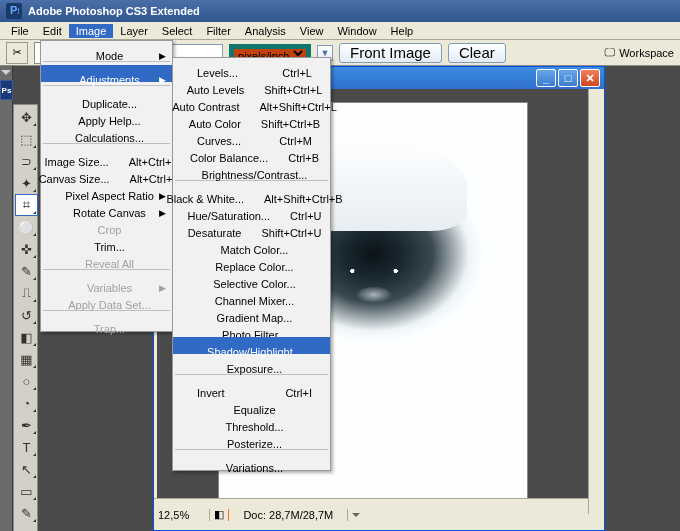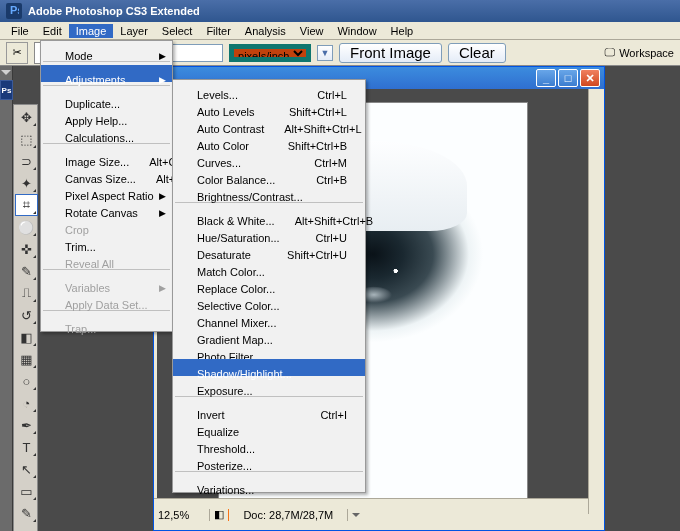--- a/index.html
+++ b/index.html
@@ -37,28 +37,28 @@
 .photo { width:310px; height:400px; background:radial-gradient(ellipse 200px 160px at 50% 38%, #0a1218 0%, #1a2830 15%, #3a4a52 30%, #eef4f6 48%, #fcfeff 55%), linear-gradient(to bottom, #dfe8ec 0%, #b8c4ca 35%, #6a7a82 55%, #3a4850 68%, #4a5a62 80%, #6a7a82 100%); position:relative; border:1px solid #888;}
 .photo::before { content:""; position:absolute; top:38px; left:62px; width:186px; height:90px; background:linear-gradient(#fdfeff,#e8eef2); border-radius:50% 50% 20% 20%; }
 .photo::after { content:""; position:absolute; top:145px; left:110px; width:90px; height:60px; background:radial-gradient(circle 5px at 26% 38%, #fff 0%, #fff 40%, transparent 45%), radial-gradient(circle 5px at 74% 38%, #fff 0%, #fff 40%, transparent 45%), radial-gradient(ellipse 30px 14px at 50% 78%, #a8b4ba 0%, #4a5860 50%, transparent 60%); }
 .statbar { position:absolute; bottom:0; left:0; right:16px; height:32px; background:#ece9d8; border-top:1px solid #aca899; display:flex; align-items:center; font-size:10px; }
 .statbar .zoom { width:56px; padding:0 4px; border-right:1px solid #aca899; }
 .statbar .doc { padding:0 14px; border-left:1px solid #f97316; border-right:1px solid #aca899;}
 .statbar .tri2 { margin-left:4px; width:0; height:0; border-left:4px solid transparent; border-right:4px solid transparent; border-top:4px solid #666;}
 .scroll-v { position:absolute; top:22px; right:0; width:16px; bottom:16px; background:#ece9d8; border-left:1px solid #aca899;}
 .scroll-h { position:absolute; bottom:0; right:0; height:16px; width:16px; background:#ece9d8;}
 .menu { position:absolute; background:#f1f1f1; border:1px solid #999; box-shadow:2px 2px 3px rgba(0,0,0,0.3); z-index:100; }
-.menu .row { display:flex; align-items:center; height:17px; padding:12px 18px 0 24px; white-space:nowrap; position:relative;}
+.menu .row { display:flex; align-items:center; height:17px; padding:12px 18px 0 24px; white-space:nowrap; position:relative;justify-content:center;}
 .menu .row.hl { background:#316ac5; color:#fff; }
 .menu .row.dis { color:#a0a0a0; }
 .menu .row .sc { margin-left:auto; padding-left:20px; }
 .menu .row .ar { position:absolute; right:6px; font-size:9px;}
 .menu .sep { height:1px; background:#c0c0c0; margin:3px 2px; }
 #menu1 { top:40px; left:40px; width:133px; }
-#menu2 { top:57px; left:172px; width:194px;margin-top:22px; }
+#menu2 { top:57px; left:172px; width:159px; }
 </style>
 </head>
 <body>
 
 <div class="titlebar">
   <span class="icon">
       <svg width="10" height="10">
         <rect width="10" height="10" fill="#1a3a6a"></rect>
         <text x="1" y="8" fill="#6af" font-size="8">Ps</text>
       </svg>

